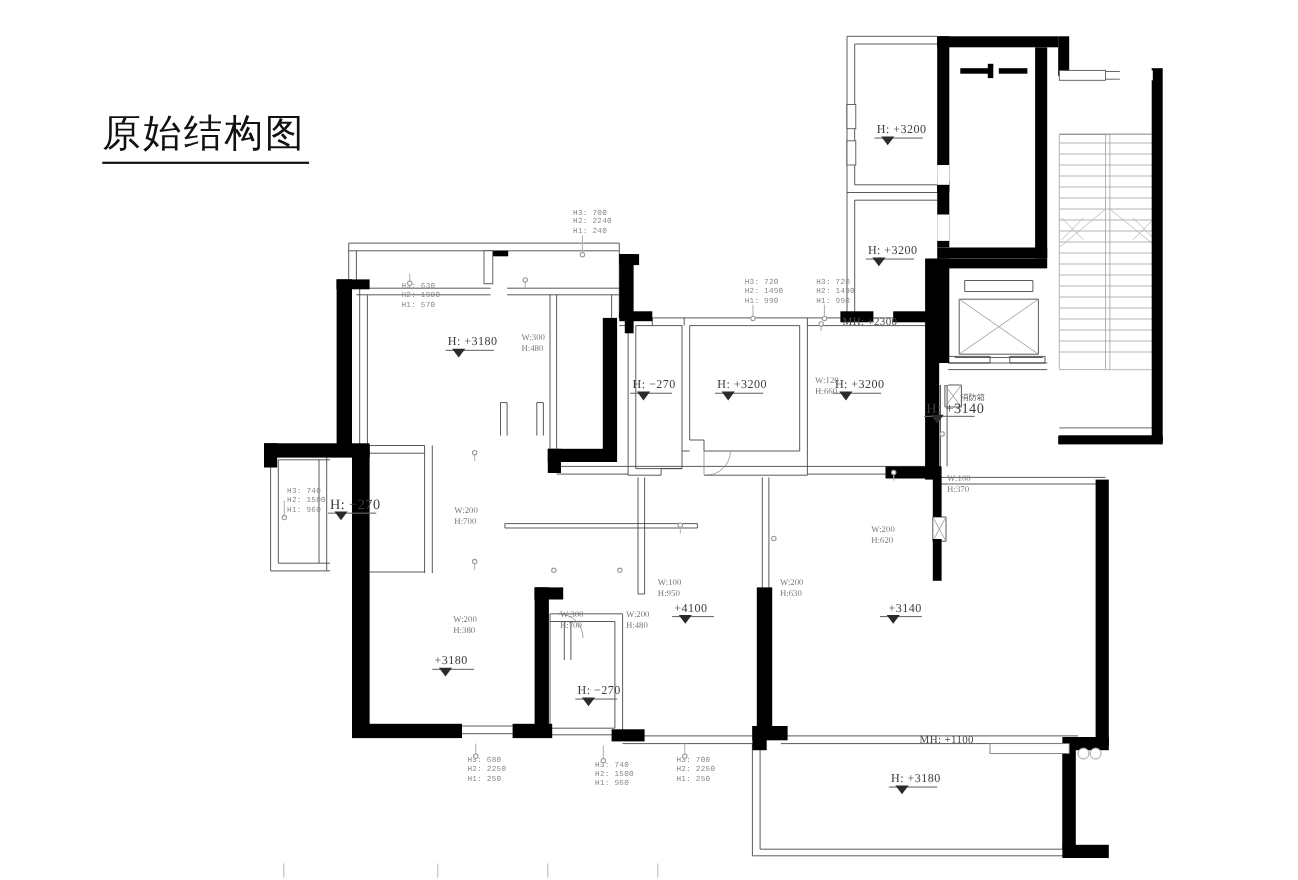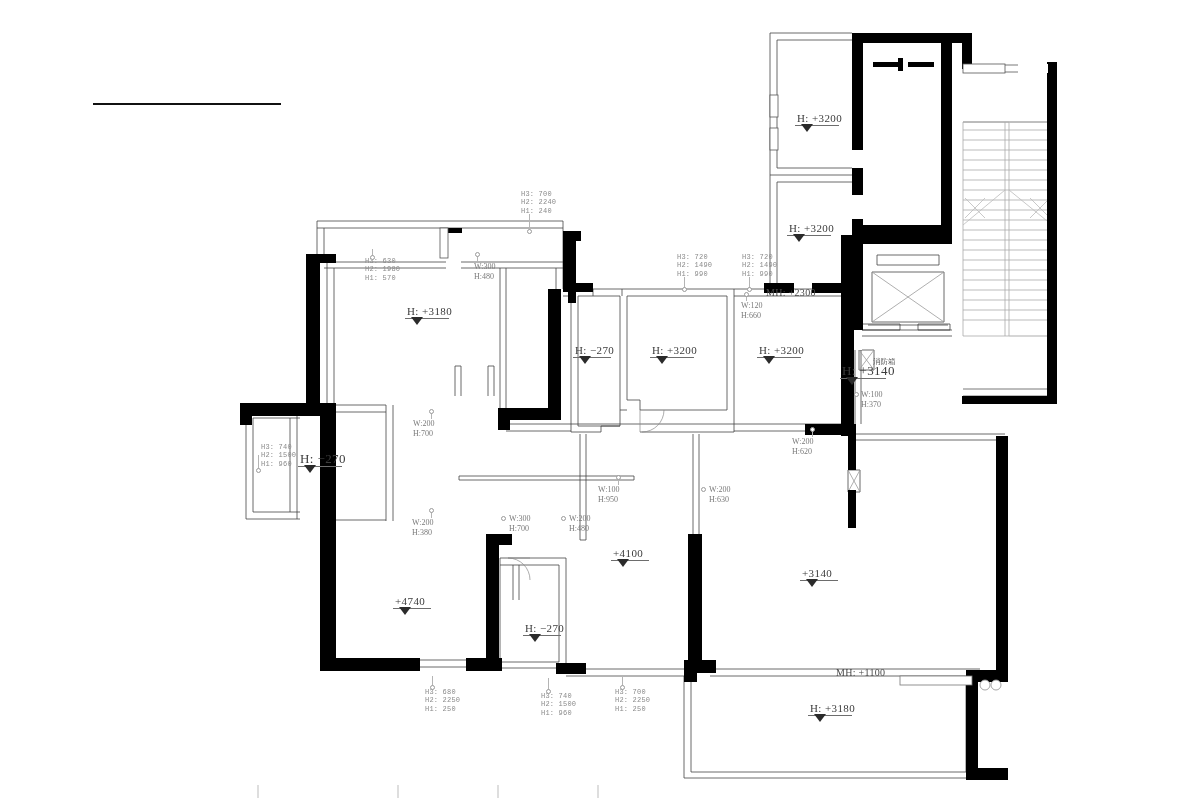--- a/index.html
+++ b/index.html
@@ -100,20 +100,21 @@
     letter-spacing: 0.2px;
   }
   .ann-wh {
     position: absolute;
     font-family: "Liberation Serif", serif;
     font-size: 8px;
     line-height: 9.5px;
     color: #7a7a7a;
     white-space: pre;
     pointer-events: auto;
+    margin-top: 40px;
   }
   .ann-mh {
     position: absolute;
     font-family: "Liberation Serif", serif;
     font-size: 10px;
     color: #4a4a4a;
     white-space: nowrap;
     pointer-events: auto;
     letter-spacing: 0.3px;
   }
@@ -446,20 +447,21 @@
 
     <g stroke="#c9c9c9" stroke-width="0.7" fill="none">
       <path d="M1009 122 L1047 122"></path>
       <path d="M1009 336 L1047 336"></path>
     </g>
   </svg>
 
   <div id="overlay">
 
     <div class="title-block">
+      <div class="title-text">原始结构图</div>
       <div class="title-rule"></div>
     </div>
 
     <div id="elev-host">
         <div class="elev" style="left: 405px; top: 305px;">
           <span class="elev-label">H: +3180</span>
           <div class="elev-rule" style="width: 44px;"></div>
           <div class="elev-tri"></div>
         </div>
         <div class="elev big" style="left: 298px; top: 453px;">
@@ -495,27 +497,27 @@
         <div class="elev big" style="left: 840px; top: 365px;">
           <span class="elev-label">H: +3140</span>
           <div class="elev-rule" style="width: 46px;"></div>
           <div class="elev-tri"></div>
         </div>
         <div class="elev" style="left: 611px; top: 547px;">
           <span class="elev-label">+4100</span>
           <div class="elev-rule" style="width: 38px;"></div>
           <div class="elev-tri"></div>
         </div>
-        <div class="elev" style="left: 800px; top: 567px;">
+        <div class="elev" style="left: 800px; top: 547px; text-align: right;">
           <span class="elev-label">+3140</span>
           <div class="elev-rule" style="width: 38px;"></div>
           <div class="elev-tri"></div>
         </div>
         <div class="elev" style="left: 393px; top: 595px;">
-          <span class="elev-label">+4740</span>
+          <span class="elev-label">+3180</span>
           <div class="elev-rule" style="width: 38px;"></div>
           <div class="elev-tri"></div>
         </div>
         <div class="elev" style="left: 523px; top: 622px;">
           <span class="elev-label">H: −270</span>
           <div class="elev-rule" style="width: 38px;"></div>
           <div class="elev-tri"></div>
         </div>
         <div class="elev" style="left: 808px; top: 702px;">
           <span class="elev-label">H: +3180</span>

